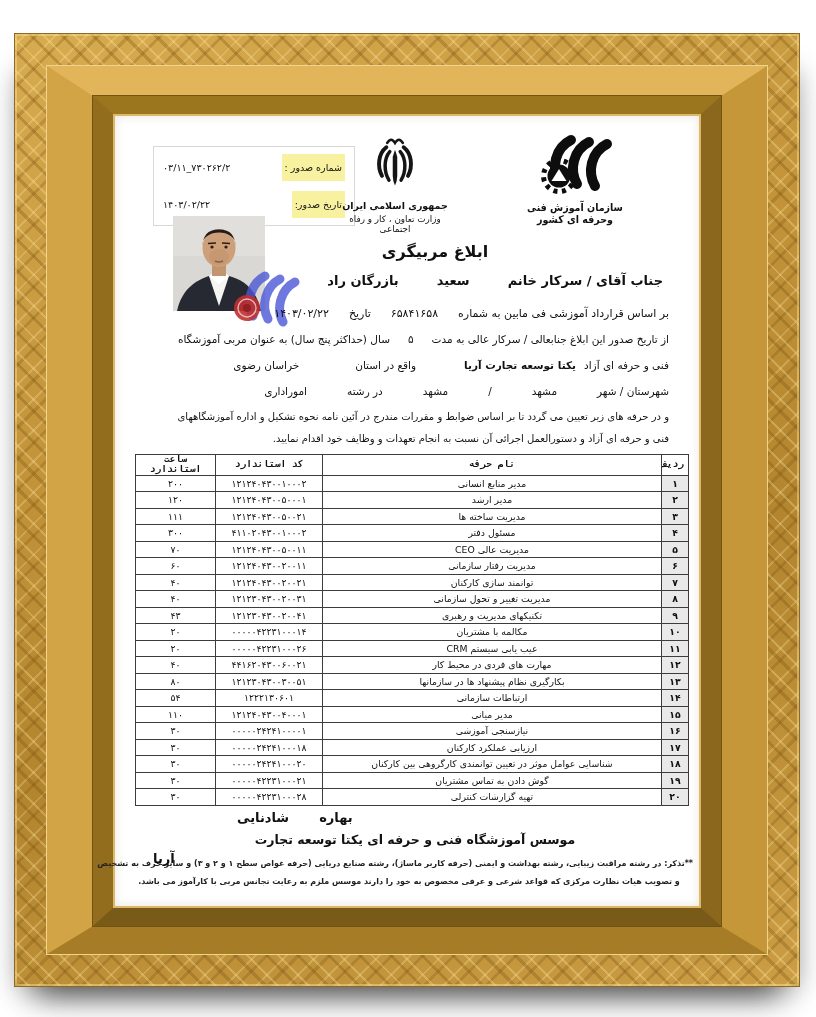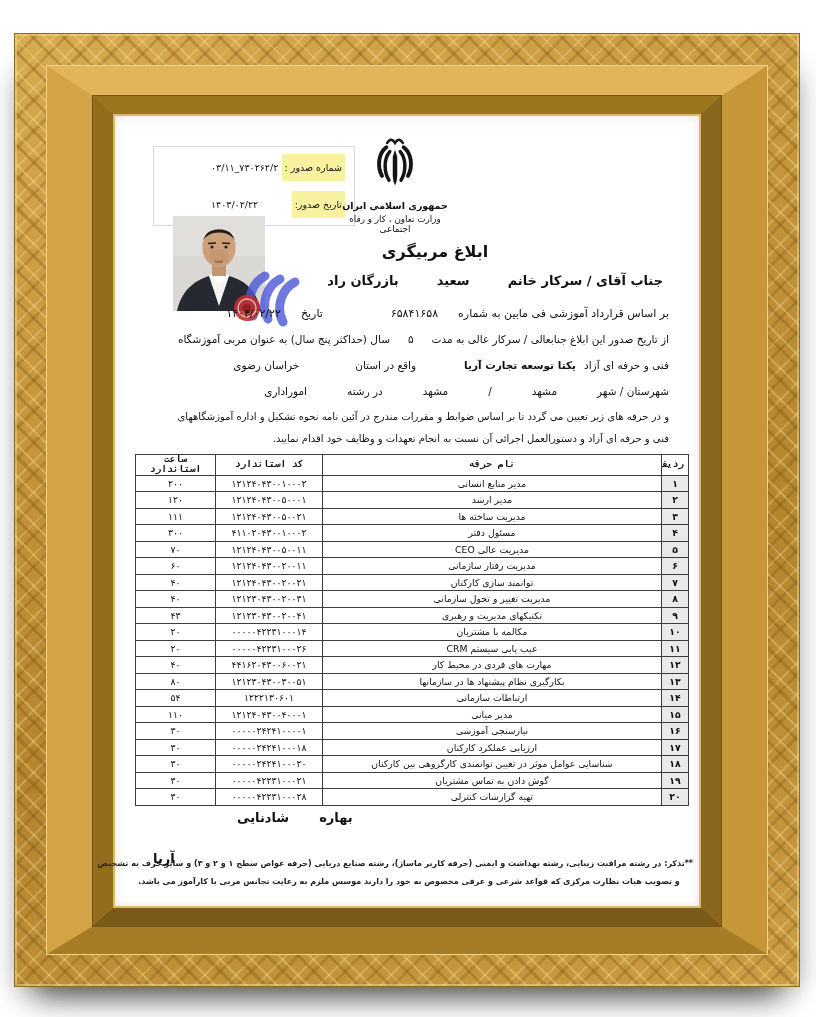--- a/index.html
+++ b/index.html
@@ -27,21 +27,21 @@
 
   
   .document{position:absolute;left:100px;right:100px;top:82px;bottom:80px;background:#fff;
     box-shadow:0 0 0 2px #dcb96a, inset 0 0 10px rgba(110,80,20,.14);
     direction:rtl;color:#111;}
 
   .issue-box{position:absolute;left:38px;top:30px;width:182px;border:1px solid #d8d8d8;
     padding:7px 9px;font-size:9.5px;display:flex;flex-direction:column;gap:10px;background:#fff;}
   .issue-row{display:flex;justify-content:space-between;align-items:center;}
   .hl{background:#f7f1a0;padding:8px 3px;}
-  .num-ltr{direction:ltr;unicode-bidi:isolate;margin-left:48px;}
+  .num-ltr{direction:ltr;unicode-bidi:isolate;}
 
   .emblem{position:absolute;left:226px;top:20px;width:108px;text-align:center;}
   .emblem .country{font-size:9.5px;font-weight:bold;margin-top:8px;}
   .emblem .ministry{font-size:8.8px;margin-top:3px;}
 
   .org{position:absolute;left:404px;top:16px;width:112px;text-align:center;}
   .org .org-name{font-size:9.5px;font-weight:bold;margin-top:2px;transform:scaleY(1.12);}
 
   .photo{position:absolute;left:58px;top:100px;width:92px;height:95px;overflow:hidden;}
   .stamp{position:absolute;left:116px;top:148px;width:70px;height:68px;pointer-events:none;}
@@ -109,20 +109,35 @@
               <path d="M15,14 C21,3 19,-12 10,-19" stroke-width="4.5"></path>
               <path d="M7,19 C13,9 13,-6 6,-14" stroke-width="4"></path>
             </g>
             <path d="M0,-16 L2.6,-8 L2.6,14 Q2.6,20 0,25 Q-2.6,20 -2.6,14 L-2.6,-8 Z" fill="#151515"></path>
           </svg>
         </span>
         <div class="country">جمهوری اسلامی ایران</div>
         <div class="ministry">وزارت تعاون ، کار و رفاه اجتماعی</div>
       </div>
 
+      <div class="org">
+        <span>
+          <svg width="92" height="64" viewBox="0 0 92 64" xmlns="http://www.w3.org/2000/svg">
+            <g stroke="#0d0d0d" fill="none" stroke-width="10" stroke-linecap="round">
+              <path d="M30,50 C22,36 26,16 42,8"></path>
+              <path d="M48,52 C40,38 44,18 60,10"></path>
+              <path d="M66,54 C58,40 62,20 78,12"></path>
+            </g>
+            <circle cx="30" cy="44" r="15.5" fill="none" stroke="#0d0d0d" stroke-width="5" stroke-dasharray="4 4.6"></circle>
+            <circle cx="30" cy="44" r="11.5" fill="#0d0d0d"></circle>
+            <path d="M22.5,49 L30,37 L37.5,49 Z" fill="#ffffff"></path>
+          </svg>
+        </span>
+        <div class="org-name">سازمان آموزش فنی وحرفه ای کشور</div>
+      </div>
 
       <div class="photo">
         <svg width="92" height="95" viewBox="0 0 92 95" xmlns="http://www.w3.org/2000/svg">
           <rect width="92" height="95" fill="#dad8d5"></rect>
           <rect width="92" height="40" fill="#e1dfdc"></rect>
           <path d="M4,95 C9,72 24,64 36,60 L56,60 C70,64 83,72 88,95 Z" fill="#262932"></path>
           <path d="M36,60 L46,90 L56,60 Z" fill="#f4f4f2"></path>
           <path d="M36,60 L46,68 L56,60 L52,57 L40,57 Z" fill="#ffffff"></path>
           <rect x="39" y="46" width="14" height="14" fill="#c2956e"></rect>
           <ellipse cx="46" cy="32" rx="16.5" ry="19" fill="#cda07a"></ellipse>
@@ -347,20 +362,21 @@
               <td class="code">۰۰۰۰۰۴۲۲۳۱۰۰۰۲۸</td>
               <td>۳۰</td>
             </tr>
           </tbody>
       </table>
 
       <div class="founders">
         <span>بهاره</span>
         <span>شادنایی</span>
       </div>
+      <div class="founder-line">موسس آموزشگاه  فنی و حرفه ای یکتا توسعه تجارت</div>
       <div class="overflow-word">آریا</div>
       <div class="notes">
         <div>**تذکر: در رشته مراقبت زیبایی، رشته بهداشت و ایمنی (حرفه کاربر ماساژ)، رشته صنایع دریایی (حرفه غواص سطح ۱ و ۲ و ۳) و سایر حرف به تشخیص</div>
         <div>و تصویب هیات نظارت مرکزی که قواعد شرعی و عرفی مخصوص به خود را دارند موسس ملزم به رعایت تجانس مربی با کارآموز می باشد.</div>
       </div>
 
     </div>
   </div>
 </div>
 

